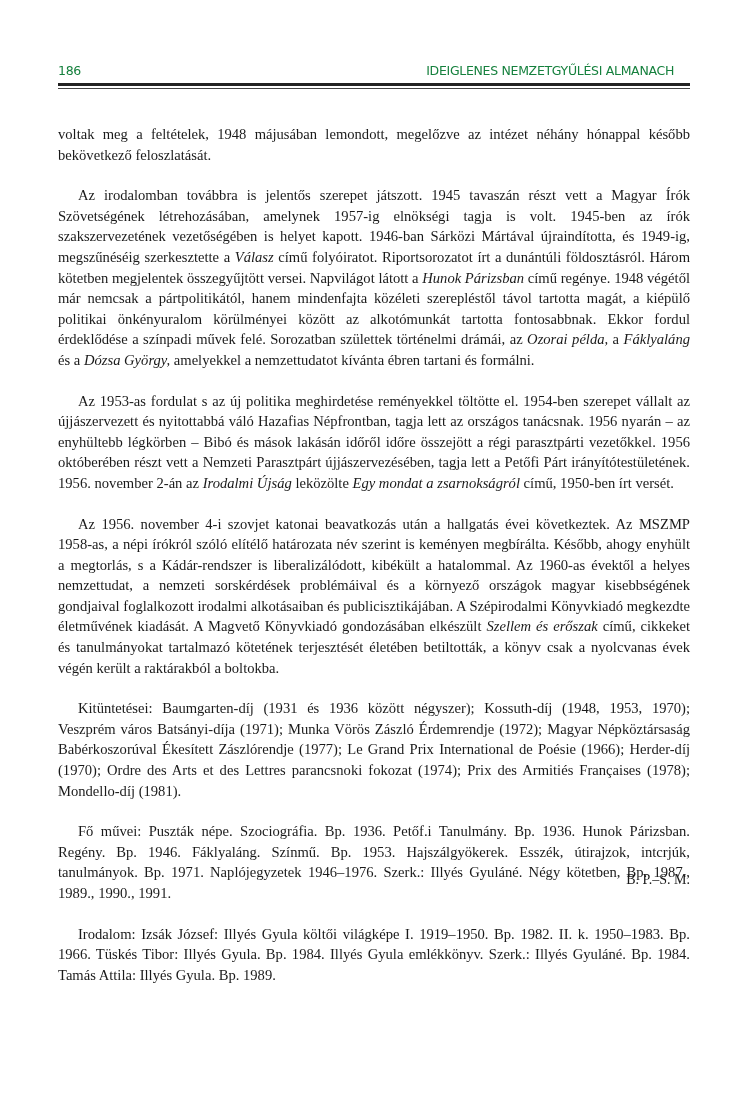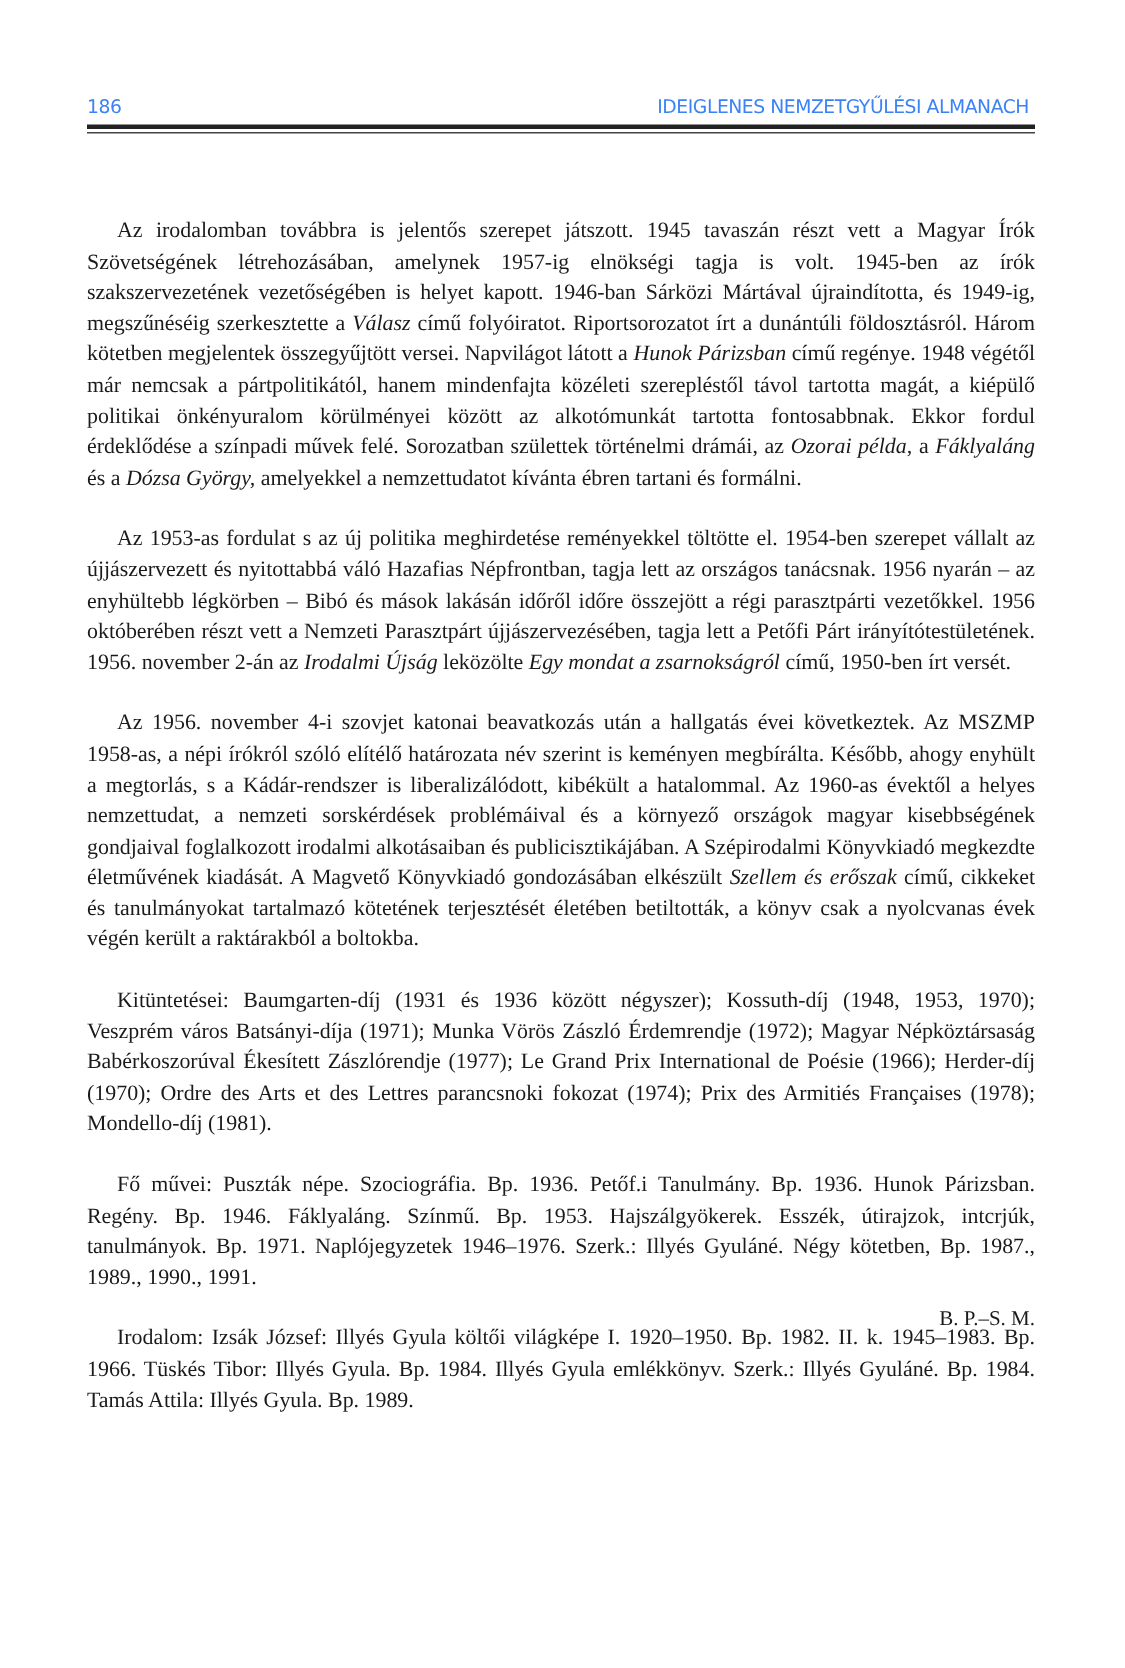--- a/index.html
+++ b/index.html
@@ -1,23 +1,23 @@
 <!DOCTYPE html>
 <html><head>
 <meta charset="utf-8">
 <style>
   html, body { margin: 0; padding: 0; background: #ffffff; }
   body { width: 750px; height: 1112px; position: relative; overflow: hidden; color: #1a1a1a; }
   .page { position: absolute; left: 58px; top: 0; width: 632px; }
   .running-head {
     position: absolute; top: 63px; left: 0; width: 632px; height: 18px;
-    font-family: "DejaVu Sans", sans-serif; font-size: 12.5px; letter-spacing: -0.3px; color: #3b82f6; text-align: right;
+    font-family: "DejaVu Sans", sans-serif; font-size: 12.5px; letter-spacing: -0.3px; color: #15803d; text-align: right;
   }
   .running-head .pnum { position: absolute; left: 0; top: 0; }
-  .running-head .ptitle { position: absolute; right: 4px; top: 0; }
+  .running-head .ptitle { position: absolute; right: 16px; top: 0; }
   .rule-thick { position: absolute; top: 83px; left: 0; width: 632px; height: 3px; background: #222; }
   .rule-thin { position: absolute; top: 88px; left: 0; width: 632px; height: 1px; background: #444; }
   .body-text {
     position: absolute; top: 124px; left: 0; width: 632px;
     font-family: "Liberation Serif", serif; font-size: 14.6px; line-height: 20.6px;
     text-align: justify; hyphens: manual;
   }
   .body-text p { margin: 0; text-indent: 0; }
   .body-text p.indent { text-indent: 20px; margin-top: 20px; }
   .body-text i { font-style: italic; }
@@ -31,22 +31,23 @@
 
 <div class="page">
   <div class="running-head">
     <span class="pnum">186</span>
     <span class="ptitle">IDEIGLENES NEMZETGYŰLÉSI ALMANACH</span>
   </div>
   <div class="rule-thick"></div>
   <div class="rule-thin"></div>
 
   <div class="body-text">
+    <p>voltak meg a feltételek, 1948 májusában lemondott, megelőzve az intézet néhány hónappal ké­sőbb bekövetkező feloszlatását.</p>
     <p class="indent"><span>Az irodalomban továbbra is jelentős szerepet játszott. 1945 tavaszán részt vett a Magyar Írók Szövetségének létrehozásában, amelynek 1957-ig elnökségi tagja is volt. 1945-ben az írók szakszervezetének vezetőségében is helyet kapott. 1946-ban Sárközi Mártával újraindította, és 1949-ig, megszűnéséig szerkesztette a </span><i>Válasz</i><span> című folyóiratot. Riportsorozatot írt a dunántúli földosztásról. Három kötetben megjelentek összegyűjtött versei. Napvilágot látott a </span><i>Hunok Pá­rizsban</i><span> című regénye. 1948 végétől már nemcsak a pártpolitikától, hanem mindenfajta közéleti szerepléstől távol tartotta magát, a kiépülő politikai önkényuralom körülményei között az alkotó­munkát tartotta fontosabbnak. Ekkor fordul érdeklődése a színpadi művek felé. Sorozatban szü­lettek történelmi drámái, az </span><i>Ozorai példa,</i><span> a </span><i>Fáklyaláng</i><span> és a </span><i>Dózsa György,</i><span> amelyekkel a nem­zettudatot kívánta ébren tartani és formálni.</span></p>
     <p class="indent"><span>Az 1953-as fordulat s az új politika meghirdetése reményekkel töltötte el. 1954-ben szere­pet vállalt az újjászervezett és nyitottabbá váló Hazafias Népfrontban, tagja lett az országos ta­nácsnak. 1956 nyarán – az enyhültebb légkörben – Bibó és mások lakásán időről időre összejött a régi parasztpárti vezetőkkel. 1956 októberében részt vett a Nemzeti Parasztpárt újjászervezésé­ben, tagja lett a Petőfi Párt irányítótestületének. 1956. november 2-án az </span><i>Irodalmi Újság</i><span> leközöl­te </span><i>Egy mondat a zsarnokságról</i><span> című, 1950-ben írt versét.</span></p>
     <p class="indent"><span>Az 1956. november 4-i szovjet katonai beavatkozás után a hallgatás évei következtek. Az MSZMP 1958-as, a népi írókról szóló elítélő határozata név szerint is keményen megbírálta. Ké­sőbb, ahogy enyhült a megtorlás, s a Kádár-rendszer is liberalizálódott, kibékült a hatalommal. Az 1960-as évektől a helyes nemzettudat, a nemzeti sorskérdések problémáival és a környező or­szágok magyar kisebbségének gondjaival foglalkozott irodalmi alkotásaiban és publicisztikájá­ban. A Szépirodalmi Könyvkiadó megkezdte életművének kiadását. A Magvető Könyvkiadó gondozásában elkészült </span><i>Szellem és erőszak</i><span> című, cikkeket és tanulmányokat tartalmazó köte­tének terjesztését életében betiltották, a könyv csak a nyolcvanas évek végén került a raktárakból a boltokba.</span></p>
     <p class="indent">Kitüntetései: Baumgarten-díj (1931 és 1936 között négyszer); Kossuth-díj (1948, 1953, 1970); Veszprém város Batsányi-díja (1971); Munka Vörös Zászló Érdemrendje (1972); Magyar Népköztársaság Babérkoszorúval Ékesített Zászlórendje (1977); Le Grand Prix International de Poésie (1966); Herder-díj (1970); Ordre des Arts et des Lettres parancsnoki fokozat (1974); Prix des Armitiés Françaises (1978); Mondello-díj (1981).</p>
     <p class="indent">Fő művei: Puszták népe. Szociográfia. Bp. 1936. Petőf.i Tanulmány. Bp. 1936. Hunok Pá­rizsban. Regény. Bp. 1946. Fáklyaláng. Színmű. Bp. 1953. Hajszálgyökerek. Esszék, útirajzok, intcrjúk, tanulmányok. Bp. 1971. Naplójegyzetek 1946–1976. Szerk.: Illyés Gyuláné. Négy kö­tetben, Bp. 1987., 1989., 1990., 1991.</p>
-    <p class="indent">Irodalom: Izsák József: Illyés Gyula költői világképe I. 1920–1950. Bp. 1982. II. k. 1945–1983. Bp. 1966. Tüskés Tibor: Illyés Gyula. Bp. 1984. Illyés Gyula emlékkönyv. Szerk.: Illyés Gyuláné. Bp. 1984. Tamás Attila: Illyés Gyula. Bp. 1989.</p>
+    <p class="indent">Irodalom: Izsák József: Illyés Gyula költői világképe I. 1919–1950. Bp. 1982. II. k. 1950–1983. Bp. 1966. Tüskés Tibor: Illyés Gyula. Bp. 1984. Illyés Gyula emlékkönyv. Szerk.: Illyés Gyuláné. Bp. 1984. Tamás Attila: Illyés Gyula. Bp. 1989.</p>
   </div>
 
   <div class="signature">B. P.–S. M.</div>
 </div>
 
 </body></html>

